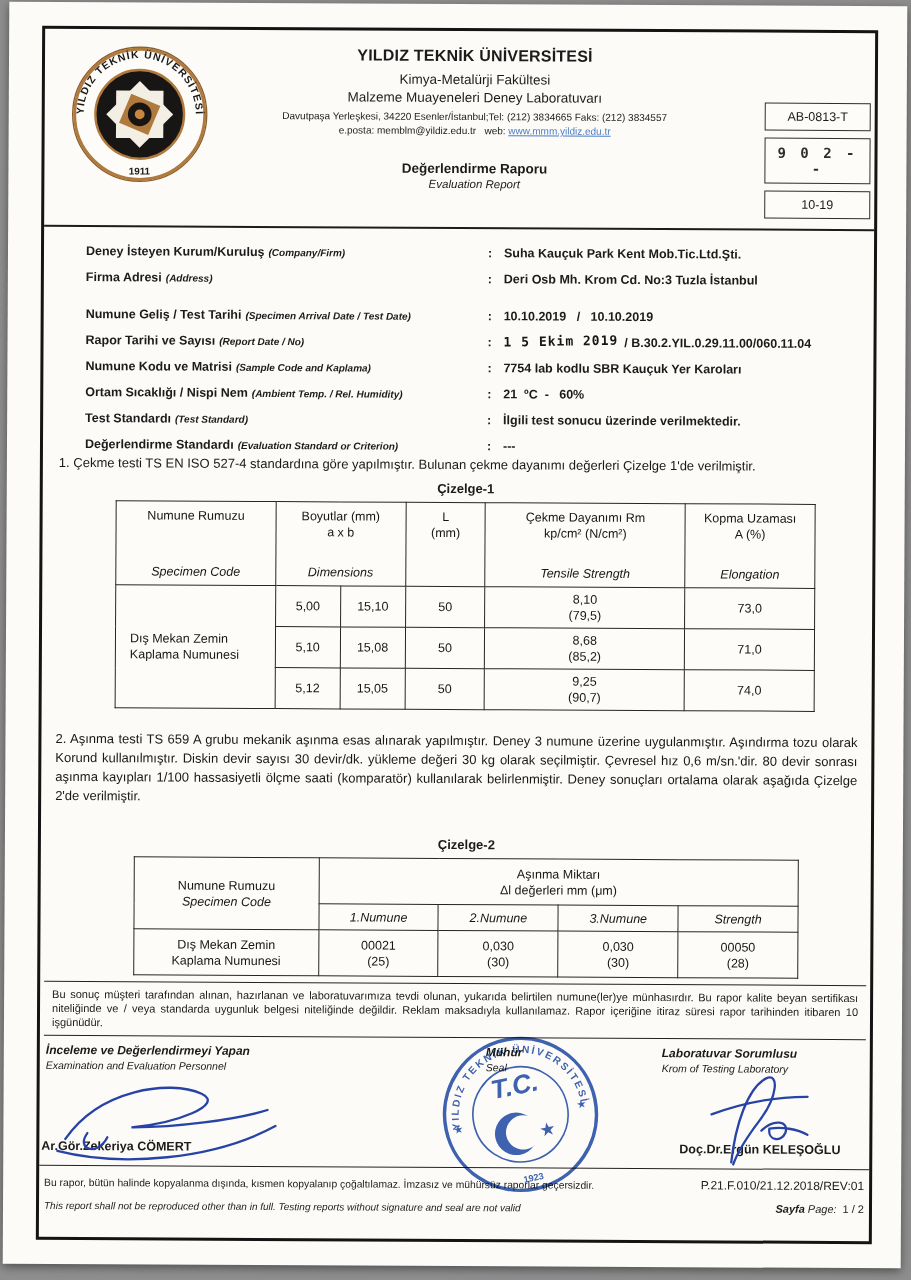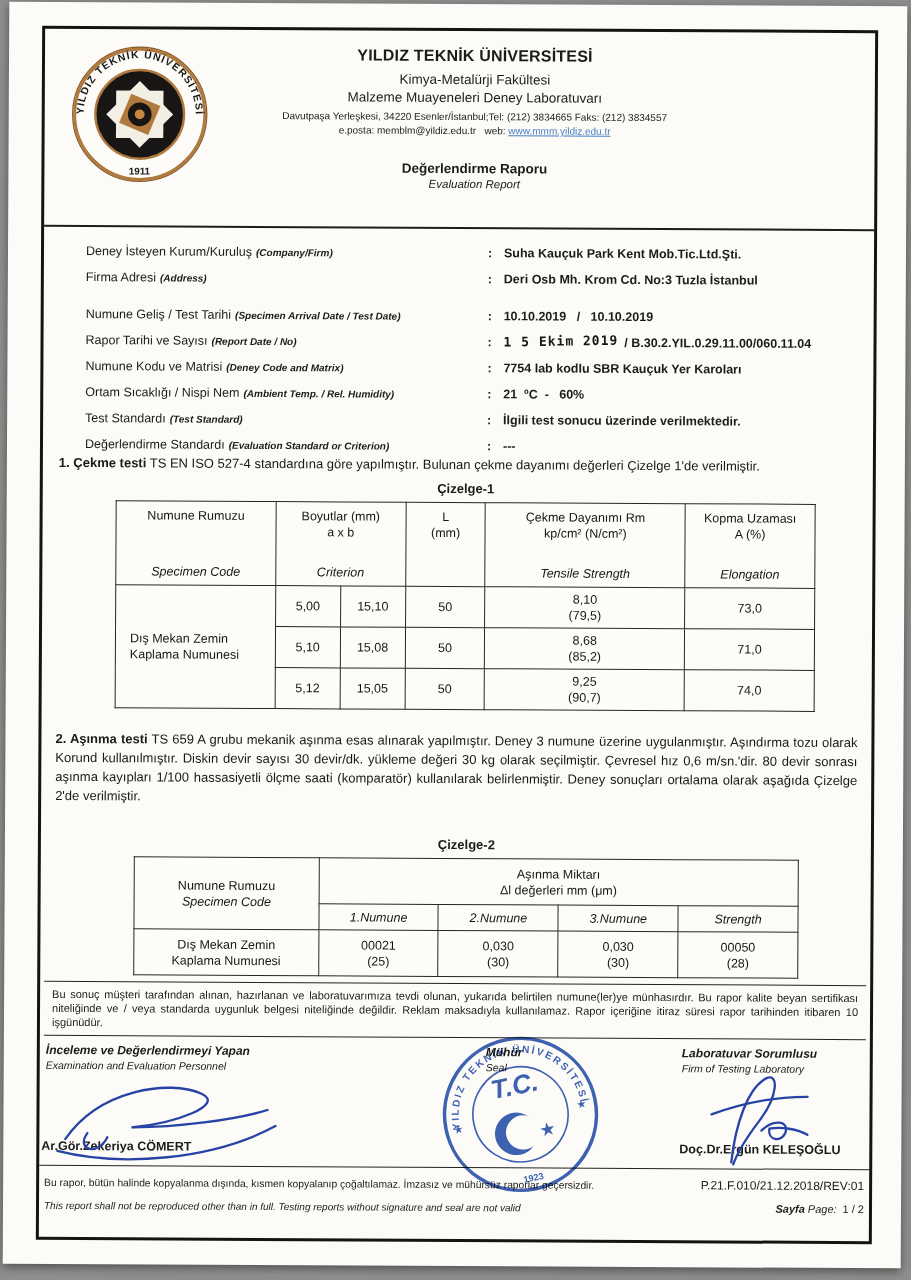--- a/index.html
+++ b/index.html
@@ -35,30 +35,30 @@
   .rep-tr { font-size: 13.5px; font-weight: bold; margin-top: 25px; }
   .rep-en { font-size: 11.5px; font-style: italic; margin-top: 2px; }
   .accr-box { position: absolute; left: 720px; top: 70px; width: 106px; }
   .accr-box .cell { border: 1.6px solid #2e2e2e; text-align: center; font-size: 12.5px; padding: 6px 2px; margin-bottom: 7px; background: #fdfcf9; }
   .accr-box .c2 { font-family: "DejaVu Sans Mono", monospace; font-weight: bold; letter-spacing: 3px; font-size: 14px; color: #2d2d2d; }
   .hr-main { position: absolute; left: 0; right: 0; top: 196px; border-top: 2.5px solid #1c1c1c; }
   
   .info { position: absolute; left: 42px; top: 212px; right: 14px; }
   .info-row { display: grid; grid-template-columns: 402px 16px 1fr; margin-bottom: 8px; align-items: baseline; }
   .info-row.gap { margin-top: 19px; }
-  .lbl { font-weight: normal; font-size: 12.5px; text-align: right; }
+  .lbl { font-weight: bold; font-size: 12.5px; text-align: right; }
   .lble { font-style: italic; font-weight: bold; font-size: 10px; margin-left: 4px; }
   .colon { font-weight: bold; font-size: 12.5px; }
   .val { font-weight: bold; font-size: 12.5px; white-space: pre-wrap; }
   .datestamp { font-family: "DejaVu Sans Mono", monospace; font-weight: bold; font-size: 13px; letter-spacing: 1px; display: inline-block; transform: rotate(-1.2deg) translateY(-1px); margin-right: 6px; color: #161616; }
   
   .sec { position: absolute; font-size: 13px; line-height: 19px; text-align: justify; color: #191919; }
   .sec1 { left: 16px; right: 14px; top: 424px; }
   .sec2 { left: 14px; right: 14px; top: 700px; }
-  .lead { font-weight: bold; }
+  .lead { font-weight: normal; }
   
   .tbl-title { font-weight: bold; font-size: 13px; text-align: center; margin-bottom: 6px; }
   table { border-collapse: collapse; table-layout: fixed; background: #fdfcf9; }
   td { border: 1.5px solid #262626; font-size: 12.5px; color: #161616; text-align: center; vertical-align: middle; padding: 2px 4px; }
   .bl { display: block; line-height: 16px; }
   .en { font-style: italic; }
   .t1-wrap { position: absolute; left: 73px; top: 450px; width: 700px; }
   .t1 .hrow td { height: 84px; vertical-align: middle; padding: 5px 3px; }
   .hc { display: flex; flex-direction: column; justify-content: space-between; height: 72px; }
   .t1 tr.data td { height: 41px; }
@@ -67,21 +67,21 @@
   .t2 .spanHead { height: 46px; }
   .t2 .sub td { height: 26px; font-style: italic; }
   .t2 .data2 td { height: 46px; }
   .t2 .specHead { vertical-align: middle; }
   
   .disc { position: absolute; left: 4px; right: 4px; top: 952px; border-top: 1.5px solid #222; border-bottom: 1.5px solid #222; padding: 5px 8px 6px 8px; font-size: 11px; line-height: 14px; text-align: justify; }
   
   .sg-block { position: absolute; top: 1014px; }
   .sg-left { left: 6px; }
   .sg-mid  { left: 446px; text-align: left; }
-  .sg-right{ left: 642px; }
+  .sg-right{ left: 622px; }
   .sg-tr { font-weight: bold; font-style: italic; font-size: 12px; }
   .sg-en { font-style: italic; font-size: 10.5px; margin-top: 2px; }
   .pname { position: absolute; font-weight: bold; font-size: 12.5px; z-index: 3; }
   .pname-left { left: 2px; top: 1110px; }
   .pname-right { left: 640px; top: 1110px; }
   .sig-svg { position: absolute; z-index: 5; }
   .sig-left-svg { left: 12px; top: 1044px; width: 230px; height: 100px; }
   .sig-right-svg { left: 636px; top: 1036px; width: 150px; height: 105px; }
   .stamp { position: absolute; left: 400px; top: 1002px; width: 162px; height: 162px; z-index: 6; transform: rotate(-12deg); mix-blend-mode: multiply; opacity: .92; }
   .hr-bottom { position: absolute; left: 0; right: 0; top: 1136px; border-top: 1.5px solid #222; }
@@ -130,20 +130,25 @@
       <div class="addr">Davutpaşa Yerleşkesi, 34220 Esenler/İstanbul;Tel: (212) 3834665 Faks: (212) 3834557</div>
       <div class="mail">
         <span>e.posta: memblm@yildiz.edu.tr</span>
         &nbsp;&nbsp;<span>web:</span>
         <a class="weblink">www.mmm.yildiz.edu.tr</a>
       </div>
       <div class="rep-tr">Değerlendirme Raporu</div>
       <div class="rep-en">Evaluation Report</div>
     </div>
 
+    <div class="accr-box">
+      <div class="cell c1">AB-0813-T</div>
+      <div class="cell c2">9 0 2 - -</div>
+      <div class="cell c3">10-19</div>
+    </div>
 
     <div class="hr-main"></div>
 
     <div class="info">
       <div class="info-row">
         <div><span class="lbl">Deney İsteyen Kurum/Kuruluş</span><span class="lble">(Company/Firm)</span></div>
         <span class="colon">:</span>
         <span class="val">Suha Kauçuk Park Kent Mob.Tic.Ltd.Şti.</span>
       </div>
       <div class="info-row">
@@ -155,21 +160,21 @@
         <div><span class="lbl">Numune Geliş / Test Tarihi</span><span class="lble">(Specimen Arrival Date / Test Date)</span></div>
         <span class="colon">:</span>
         <span class="val">10.10.2019   /   10.10.2019</span>
       </div>
       <div class="info-row">
         <div><span class="lbl">Rapor Tarihi ve Sayısı</span><span class="lble">(Report Date / No)</span></div>
         <span class="colon">:</span>
         <span class="val"><span class="datestamp">1 5 Ekim 2019</span><span>/ B.30.2.YIL.0.29.11.00/060.11.04</span></span>
       </div>
       <div class="info-row">
-        <div><span class="lbl">Numune Kodu ve Matrisi</span><span class="lble">(Deney Code and Matrix)</span></div>
+        <div><span class="lbl">Numune Kodu ve Matrisi</span><span class="lble">(Sample Code and Kaplama)</span></div>
         <span class="colon">:</span>
         <span class="val">7754 lab kodlu SBR Kauçuk Yer Karoları</span>
       </div>
       <div class="info-row">
         <div><span class="lbl">Ortam Sıcaklığı / Nispi Nem</span><span class="lble">(Ambient Temp. / Rel. Humidity)</span></div>
         <span class="colon">:</span>
         <span class="val">21  ºC  -   60%</span>
       </div>
       <div class="info-row">
         <div><span class="lbl">Test Standardı</span><span class="lble">(Test Standard)</span></div>
@@ -205,21 +210,21 @@
                   <span class="bl">Numune Rumuzu</span>
                   <span class="bl en">Specimen Code</span>
                 </div>
           </td>
           <td colspan="2">
             <div class="hc">
                   <span>
                     <span class="bl">Boyutlar (mm)</span>
                     <span class="bl">a x b</span>
                   </span>
-                  <span class="bl en">Criterion</span>
+                  <span class="bl en">Dimensions</span>
                 </div>
           </td>
           <td>
             <div class="hc">
                   <span>
                     <span class="bl">L</span>
                     <span class="bl">(mm)</span>
                   </span>
                 </div>
           </td>
@@ -342,21 +347,21 @@
     <div class="sg-block sg-left">
       <div class="sg-tr">İnceleme ve Değerlendirmeyi Yapan</div>
       <div class="sg-en">Examination and Evaluation Personnel</div>
     </div>
     <div class="sg-block sg-mid">
       <div class="sg-tr">Mühür</div>
       <div class="sg-en">Seal</div>
     </div>
     <div class="sg-block sg-right">
       <div class="sg-tr">Laboratuvar Sorumlusu</div>
-      <div class="sg-en">Firm of Testing Laboratory</div>
+      <div class="sg-en">Krom of Testing Laboratory</div>
     </div>
 
     <svg class="sig-svg sig-left-svg" viewBox="0 0 230 100">
       <g fill="none" stroke="#2743a6" stroke-width="2.3" stroke-linecap="round">
         <path d="M 14,66 C 48,16 118,6 150,20 C 174,31 124,50 80,54 C 124,54 184,46 216,36"></path>
         <path d="M 6,78 C 70,94 162,86 224,52"></path>
         <path d="M 36,60 C 24,76 46,84 56,64"></path>
       </g>
     </svg>
     <svg class="sig-svg sig-right-svg" viewBox="0 0 150 105">

